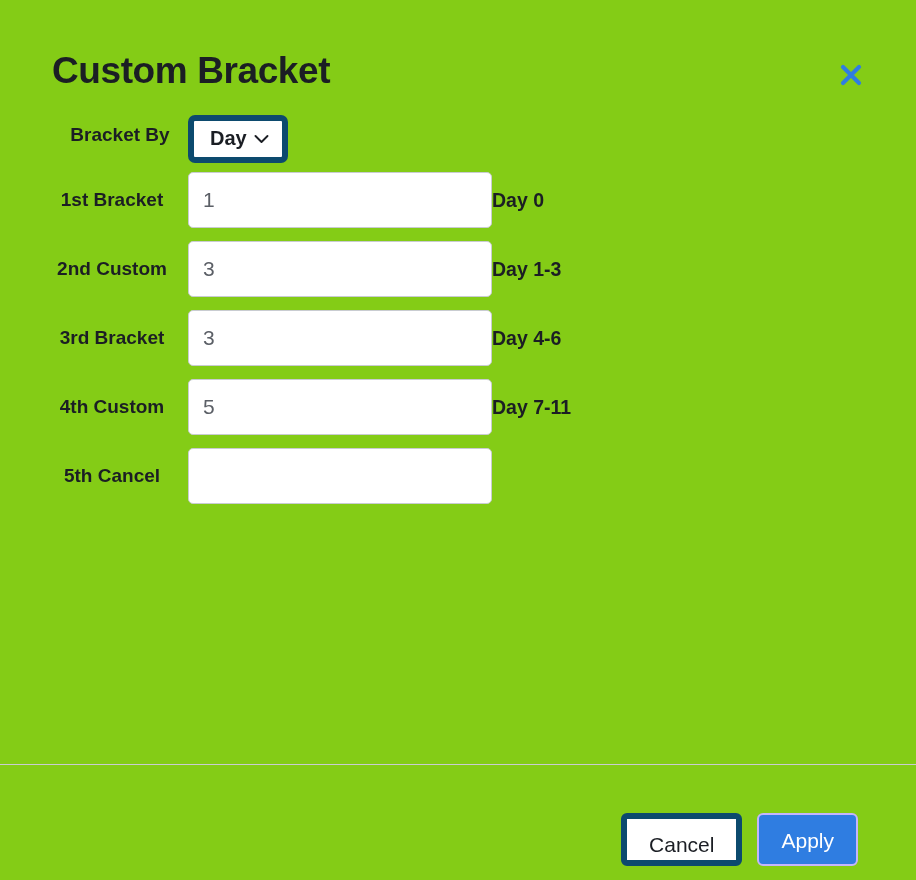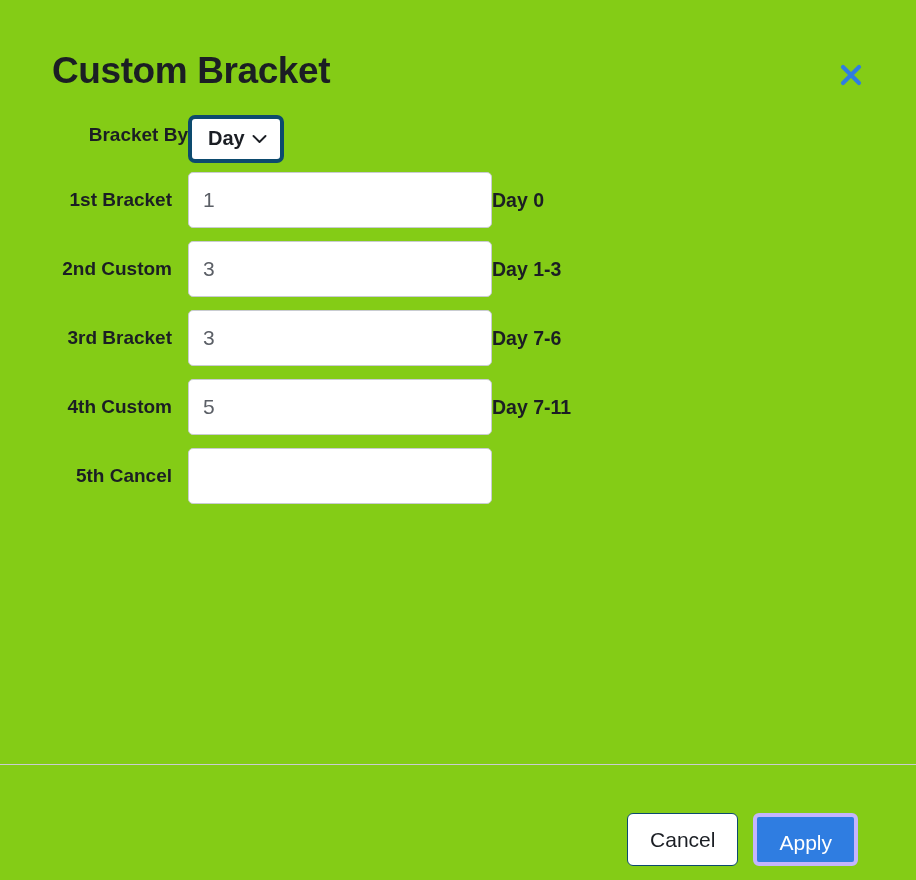--- a/index.html
+++ b/index.html
@@ -74,39 +74,39 @@
     height: 58px;
     margin-bottom: 11px;
   }
   .form-row.bracket-by-row {
     height: 48px;
     margin-bottom: 12px;
   }
 
   .row-label {
     width: 120px;
-    text-align: right;
+    text-align: center;
     font-size: 19px;
     font-weight: 700;
     color: #1b1e24;
     padding-right: 16px;
     white-space: nowrap;
     flex: 0 0 auto;
   }
   .row-label.left-align {
-    text-align: right;
+    text-align: center;
     width: 136px;
     padding-right: 0;
   }
 
   .select-box {
     display: inline-flex;
     align-items: center;
     gap: 7px;
-    border: 4px solid #0c4a6e;
+    border: 6px solid #0c4a6e;
     border-radius: 7px;
     background: #ffffff;
     height: 48px;
     padding: 0 13px 0 16px;
     font-size: 20px;
     font-weight: 700;
     color: #1b1e24;
     cursor: pointer;
     box-sizing: border-box;
     margin-top: 7px;
@@ -152,26 +152,26 @@
     font-size: 21px;
     height: 53px;
     border-radius: 6px;
     cursor: pointer;
     padding: 0 22px;
     box-sizing: border-box;
     line-height: 51px;
   }
   .btn-secondary {
     background: #ffffff;
-    border: 1px solid #0c4a6e;
+    border: 6px solid #0c4a6e;
     color: #1b1e24;
   }
   .btn-primary {
     background: #2f7de1;
-    border: 4px solid #c4b5fd;
+    border: 2px solid #c4b5fd;
     color: #ffffff;
   }
 </style>
 </head>
 <body>
 
 <div class="modal">
 
   <div class="modal-header">
     <h1 class="modal-title">Custom Bracket</h1>
@@ -208,21 +208,21 @@
 
       <div class="form-row">
         <span class="row-label">2nd Custom</span>
         <input class="text-input" type="text" value="3" style="">
         <span class="range-label">Day 1-3</span>
       </div>
 
       <div class="form-row">
         <span class="row-label">3rd Bracket</span>
         <input class="text-input" type="text" value="3" style="">
-        <span class="range-label">Day 7-6</span>
+        <span class="range-label">Day 4-6</span>
       </div>
 
       <div class="form-row">
         <span class="row-label">4th Custom</span>
         <input class="text-input" type="text" value="5" style="">
         <span class="range-label">Day 7-11</span>
       </div>
 
       <div class="form-row">
         <span class="row-label">5th Cancel</span>

